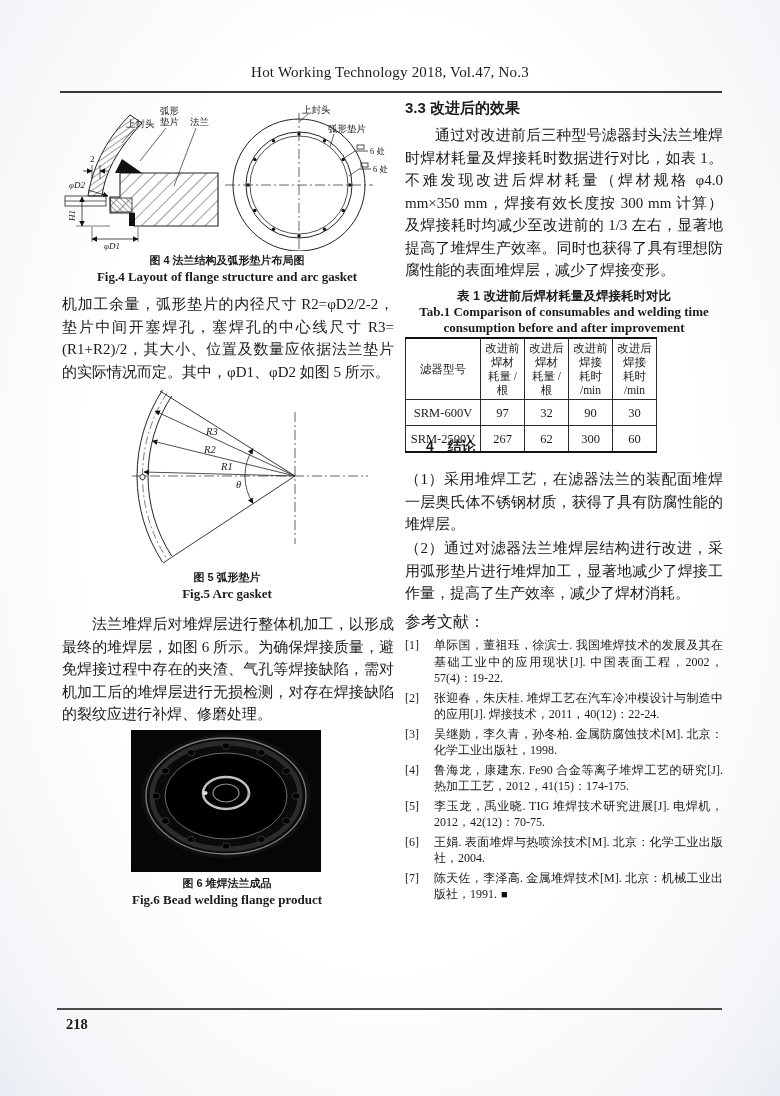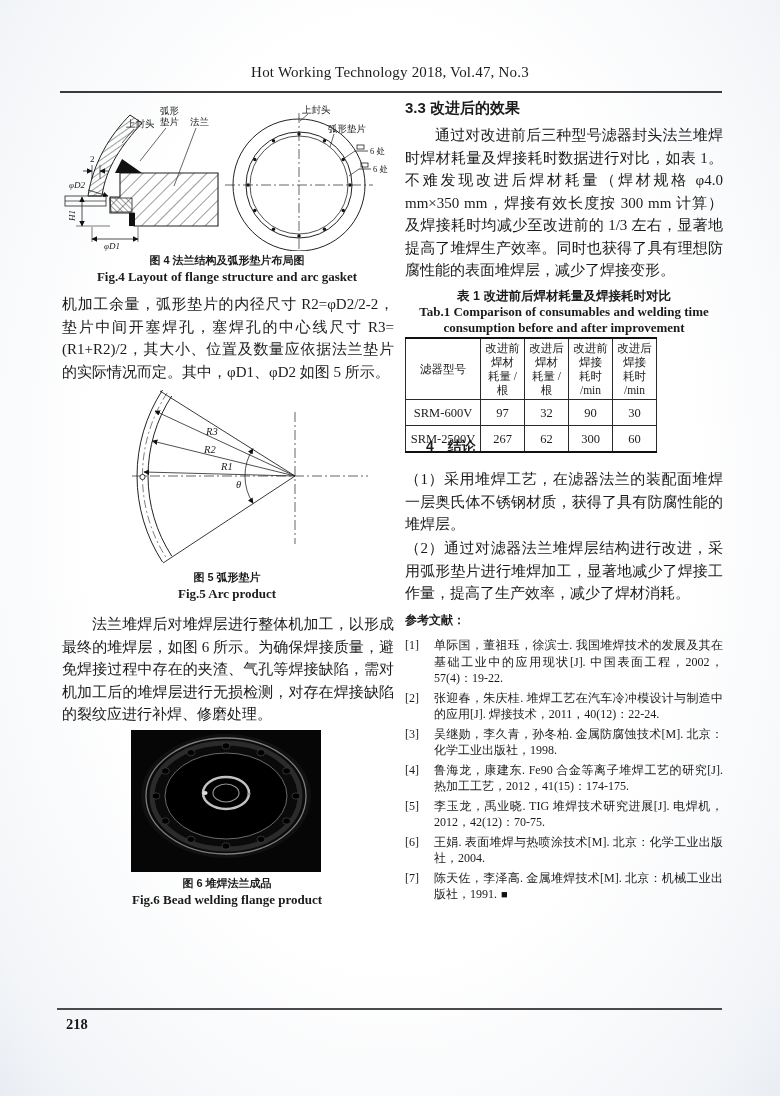--- a/index.html
+++ b/index.html
@@ -21,21 +21,21 @@
   .h33{left:405px;top:99px;font-family:"Liberation Sans","DejaVu Sans",sans-serif;font-weight:bold;font-size:15px;}
   .h4{left:426px;top:438px;font-family:"Liberation Sans","DejaVu Sans",sans-serif;font-weight:bold;font-size:14px;}
   .tblzh{left:405px;top:288px;width:318px;text-align:center;font-family:"Liberation Sans","DejaVu Sans",sans-serif;font-weight:bold;font-size:12.5px;}
   .tblen{width:318px;text-align:center;font-weight:bold;font-size:13px;}
   table.cmp{left:405px;top:337px;border-collapse:collapse;width:252px;table-layout:fixed;}
   table.cmp td{border:1px solid #2a2a2a;text-align:center;font-size:12px;padding:2px 1px;line-height:14px;}
   table.cmp tr.hd td{font-size:11.5px;height:30px;}
   table.cmp tr.dr td{height:21px;font-size:12.5px;}
   table.cmp td.c0{width:72px;}
   table.cmp{border-top:2px solid #111;border-bottom:2px solid #111;}
-  .refs-title{left:405px;top:612px;font-family:"Liberation Sans","DejaVu Sans",sans-serif;font-weight:bold;font-size:12px;}
+  .refs-title{left:405px;top:612px;font-family:"Liberation Sans","DejaVu Sans",sans-serif;font-weight:normal;font-size:16px;}
   .refs{left:405px;top:637px;width:318px;}
   .ref{display:flex;gap:7px;font-size:12px;line-height:16.5px;margin-bottom:3px;}
   .ref .num{width:22px;flex:none;}
   .ref .txt{flex:1;text-align:justify;}
   .endmark{font-size:11px;margin-left:4px;color:#111;}
   svg text{fill:#1b1b1b;font-family:"Liberation Serif","DejaVu Serif",serif;}
 </style>
 </head>
 <body>
 
@@ -140,21 +140,21 @@
     <line x1="215" y1="88" x2="72.4" y2="53" stroke="#222" stroke-width="0.8" marker-end="url(#arr)"></line>
     <line x1="215" y1="88" x2="64" y2="84" stroke="#222" stroke-width="0.8" marker-end="url(#arr)"></line>
     <text x="126" y="47" font-size="10.5" font-style="italic">R3</text>
     <text x="124" y="65" font-size="10.5" font-style="italic">R2</text>
     <text x="141" y="82" font-size="10.5" font-style="italic">R1</text>
     <path d="M173,60.8 A50,50 0 0 0 173,115.2" fill="none" stroke="#222" stroke-width="0.8" marker-start="url(#arr)" marker-end="url(#arr)"></path>
     <text x="156" y="100" font-size="10.5" font-style="italic">θ</text>
     <circle cx="62.5" cy="89" r="2.6" fill="#fff" stroke="#222" stroke-width="0.9"></circle>
   </svg>
   <div class="abs capzh" style="left:62px;top:570px;">图 5  弧形垫片</div>
-  <div class="abs capen" style="left:62px;top:586px;">Fig.5  Arc product</div>
+  <div class="abs capen" style="left:62px;top:586px;">Fig.5  Arc gasket</div>
 
   <div class="abs para ind" style="left:62px;top:613px;">法兰堆焊后对堆焊层进行整体机加工，以形成最终的堆焊层，如图 6 所示。为确保焊接质量，避免焊接过程中存在的夹渣、气孔等焊接缺陷，需对机加工后的堆焊层进行无损检测，对存在焊接缺陷的裂纹应进行补焊、修磨处理。</div>
 
   <svg class="abs" style="left:131px;top:730px;" width="190" height="142" viewBox="0 0 190 142">
     <rect x="0" y="0" width="190" height="142" fill="#060606"></rect>
     <ellipse cx="95" cy="66" rx="85" ry="62" fill="#101010"></ellipse>
     <ellipse cx="95" cy="66" rx="80" ry="58" fill="#0a0a0a" stroke="#7d7d7d" stroke-width="1.3"></ellipse>
     <ellipse cx="95" cy="66" rx="74" ry="53" fill="none" stroke="#474747" stroke-width="5" stroke-opacity="0.55"></ellipse>
     <ellipse cx="95" cy="66" rx="61" ry="43" fill="#000" stroke="#6a6a6a" stroke-width="1"></ellipse>
     <g fill="#000" stroke="#3f3f3f" stroke-width="0.8">

